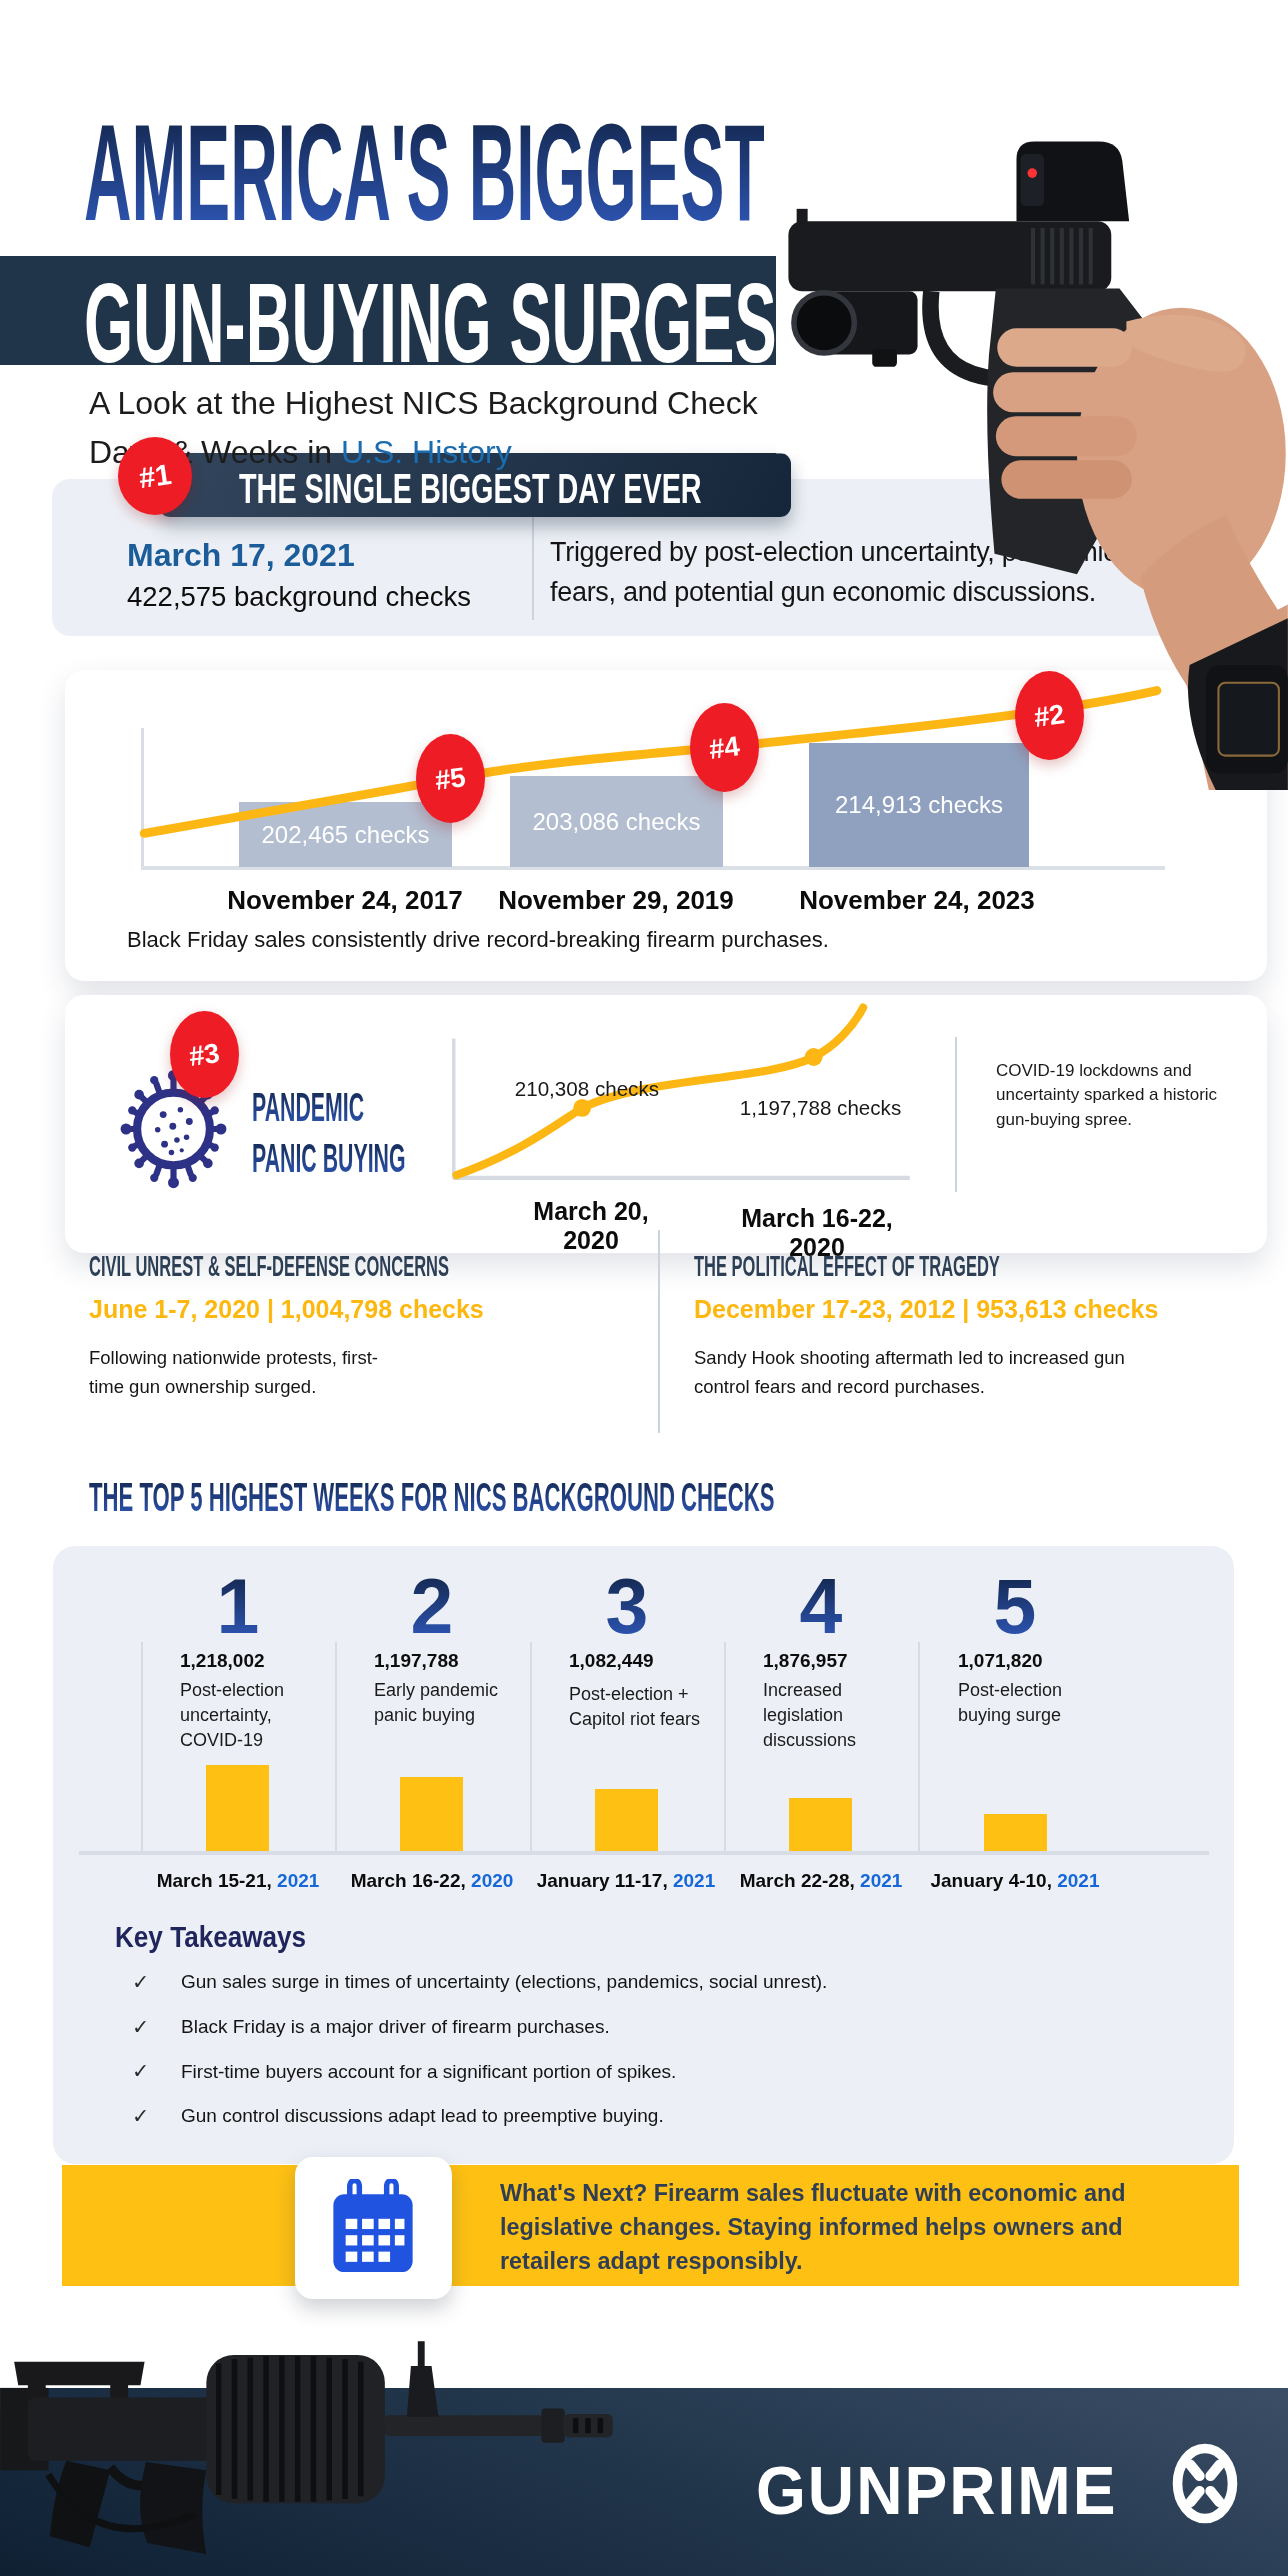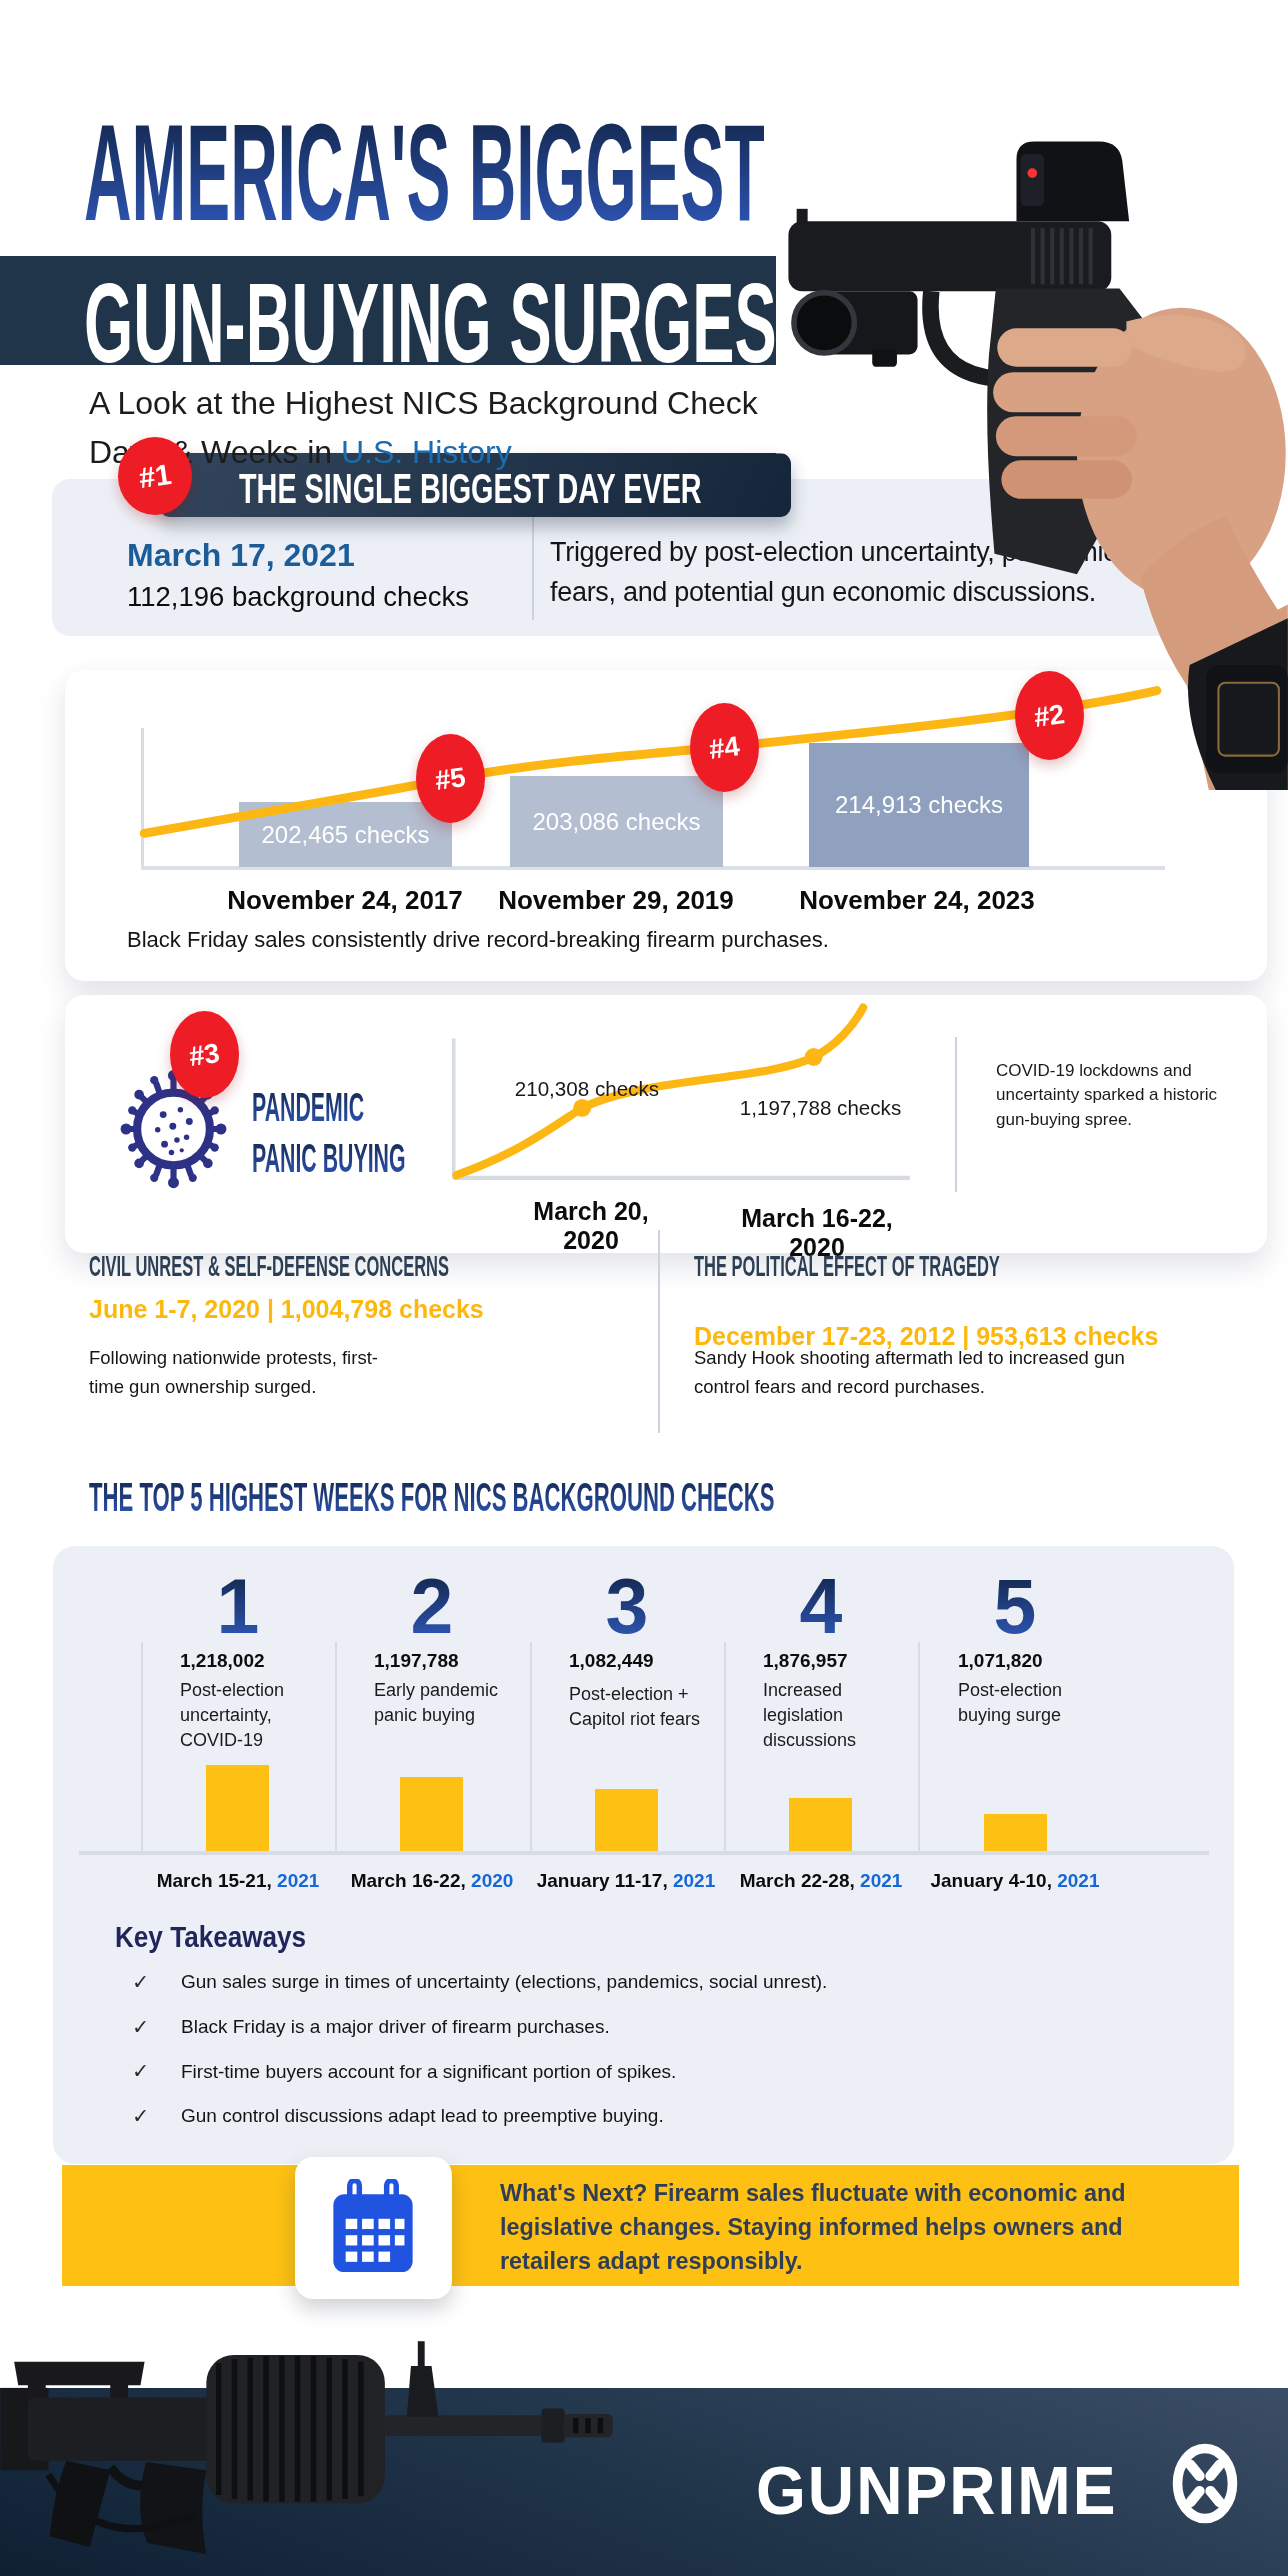--- a/index.html
+++ b/index.html
@@ -92,21 +92,21 @@
               background:linear-gradient(115deg,#33465d 0%,#15263a 100%);
               box-shadow:0 9.6px 16.5px rgba(10,25,45,.3);z-index:2;"></div>
   <div class="abs" style="left:239px;top:464px;z-index:3;">
     <span class="cond" style="font-size:43px;color:#fff;transform:scaleX(0.67);">THE SINGLE BIGGEST DAY EVER</span>
   </div>
   <div class="badge" style="left:118px;top:437px;width:74px;height:78px;font-size:29px;z-index:4;">
     <span>#1</span>
   </div>
 
   <div class="abs" style="left:127px;top:537px;font-size:32px;font-weight:bold;color:#1c5d99;">March 17, 2021</div>
-  <div class="abs" style="left:127px;top:581px;font-size:27.5px;color:#0d0d0d;">112,196 background checks</div>
+  <div class="abs" style="left:127px;top:581px;font-size:27.5px;color:#0d0d0d;">422,575 background checks</div>
   <div class="vline" style="left:532px;top:505px;height:115px;"></div>
   <div class="abs" style="left:550px;top:537px;font-size:27px;color:#141414;letter-spacing:-0.3px;">Triggered by post-election uncertainty, pandemic</div>
   <div class="abs" style="left:550px;top:577px;font-size:27px;color:#141414;letter-spacing:-0.3px;">fears, and potential gun economic discussions.</div>
 
   <div class="whitecard" style="left:65px;top:670px;width:1202px;height:311px;"></div>
 
   <div class="abs" style="left:141px;top:728px;width:2.7px;height:142px;background:#d9dde3;"></div>
   <div class="hline" style="left:141px;top:866px;width:1024px;height:4.1px;"></div>
 
   <div class="bfbar" style="left:239px;top:802px;width:213px;height:65px;background:#b3bed0;">
@@ -227,21 +227,21 @@
   </div>
   <div class="abs ev-stat" style="left:89px;top:1295px;">June 1-7, 2020 | 1,004,798 checks</div>
   <div class="abs ev-body" style="left:89px;top:1343px;">Following nationwide protests, first-</div>
   <div class="abs ev-body" style="left:89px;top:1372px;">time gun ownership surged.</div>
 
   <div class="vline" style="left:658px;top:1230px;height:203px;"></div>
 
   <div class="abs" style="left:694px;top:1249px;">
     <span class="cond ev-head" style="font-size:30px;transform:scaleX(0.55);">THE POLITICAL EFFECT OF TRAGEDY</span>
   </div>
-  <div class="abs ev-stat" style="left:694px;top:1295px;margin-top:27px;">December 17-23, 2012 | 953,613 checks</div>
+  <div class="abs ev-stat" style="left:694px;top:1295px;">December 17-23, 2012 | 953,613 checks</div>
   <div class="abs ev-body" style="left:694px;top:1343px;">Sandy Hook shooting aftermath led to increased gun</div>
   <div class="abs ev-body" style="left:694px;top:1372px;">control fears and record purchases.</div>
 
   <div class="abs" style="left:89px;top:1474px;">
     <span class="cond gradtext" style="font-size:41px;transform:scaleX(0.54);">THE TOP 5 HIGHEST WEEKS FOR NICS BACKGROUND CHECKS</span>
   </div>
 
   <div class="graycard" style="left:53px;top:1546px;width:1181px;height:618px;border-radius:22px;"></div>
 
   <div class="vline" style="left:141px;top:1642px;height:210px;background:#d7dce4;"></div>

